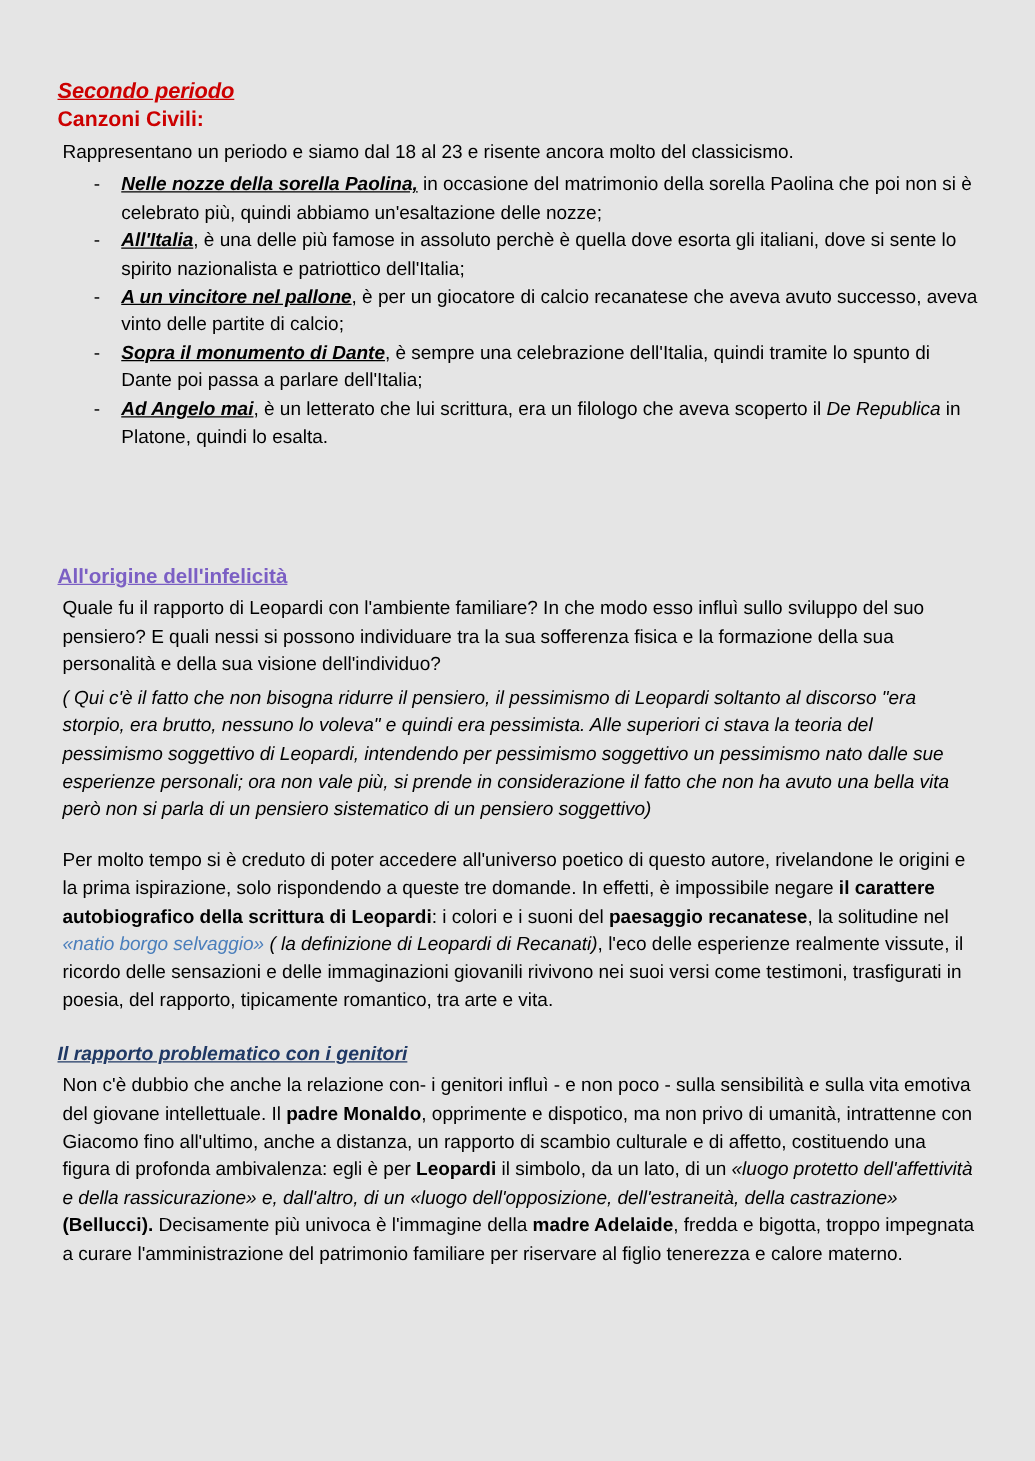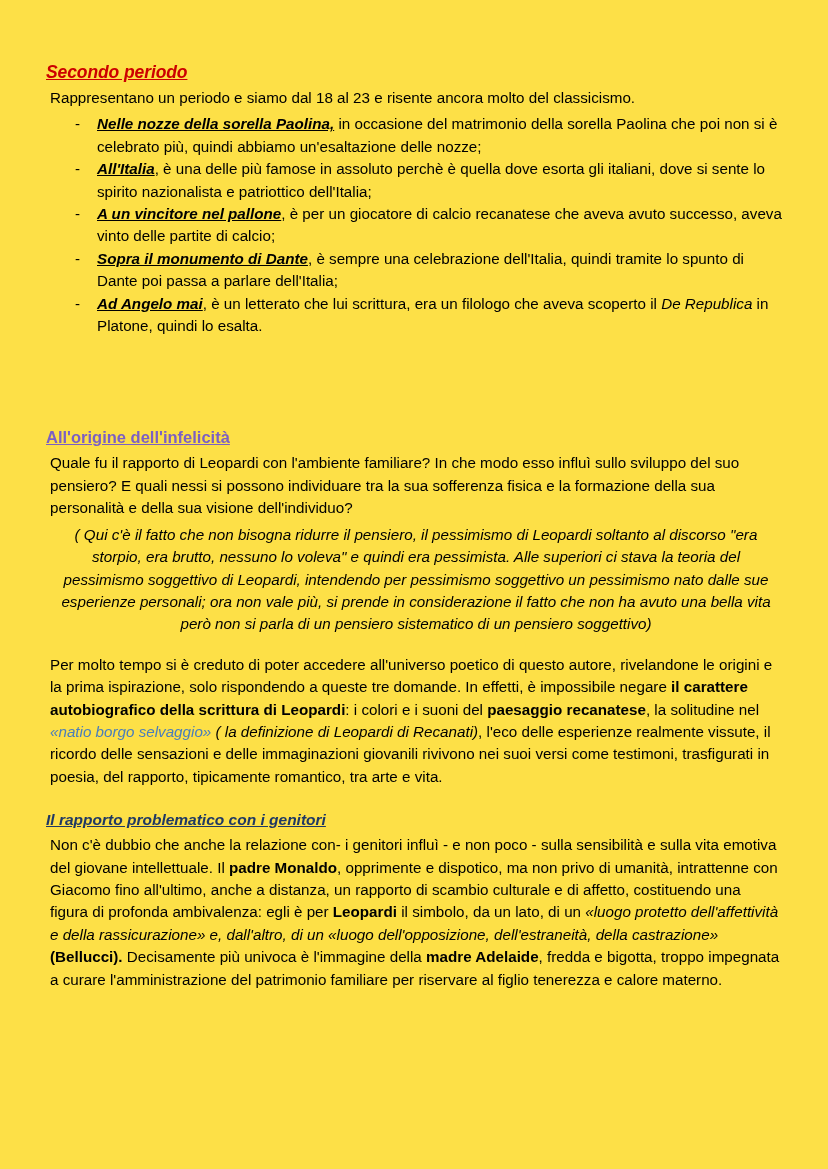--- a/index.html
+++ b/index.html
@@ -11,21 +11,21 @@
     width: 828px;
     height: 1169px;
     font-family: "Liberation Sans", sans-serif;
     color: #000000;
     overflow: hidden;
   }
   .page {
     position: relative;
     width: 828px;
     height: 1169px;
-    background: #fde047;
+    background: #e5e5e5;
     box-sizing: border-box;
     padding: 62px 44px 0 46px;
   }
   .content {
     width: 740px;
   }
 
   
   .h-red-main {
     color: #CC0000;
@@ -65,21 +65,20 @@
 
   
   p.body {
     font-size: 15.2px;
     line-height: 22.4px;
     margin: 4px;
     text-align: left;
   }
   p.body.italic-block {
     font-style: italic;
-    text-align: center;
   }
   .gap-sm { height: 10px; }
   .gap-md { height: 18px; }
   .gap-lg { height: 26px; }
   .gap-xl { height: 46px; }
 
   b, .b { font-weight: bold; }
   i, .i { font-style: italic; }
 
   .work-title {
@@ -112,20 +111,21 @@
   }
 </style>
 </head>
 <body>
 
 <div class="page">
   <div class="content">
 
     <div class="h-red-main">Secondo periodo</div>
 
+    <div class="h-red-sub">Canzoni Civili:</div>
 
     <p class="body">Rappresentano un periodo e siamo dal 18 al 23 e risente ancora molto del classicismo.</p>
 
     <ul class="dash-list">
       <li>
         <span class="dash">-</span><span class="work-title">Nelle nozze della sorella Paolina,</span><span> in occasione del matrimonio della sorella Paolina che poi non si è celebrato più, quindi abbiamo un'esaltazione delle nozze;</span>
       </li>
       <li>
         <span class="dash">-</span><span class="work-title">All'Italia</span><span>, è una delle più famose in assoluto perchè è quella dove esorta gli italiani, dove si sente lo spirito nazionalista e patriottico dell'Italia;</span>
       </li>

